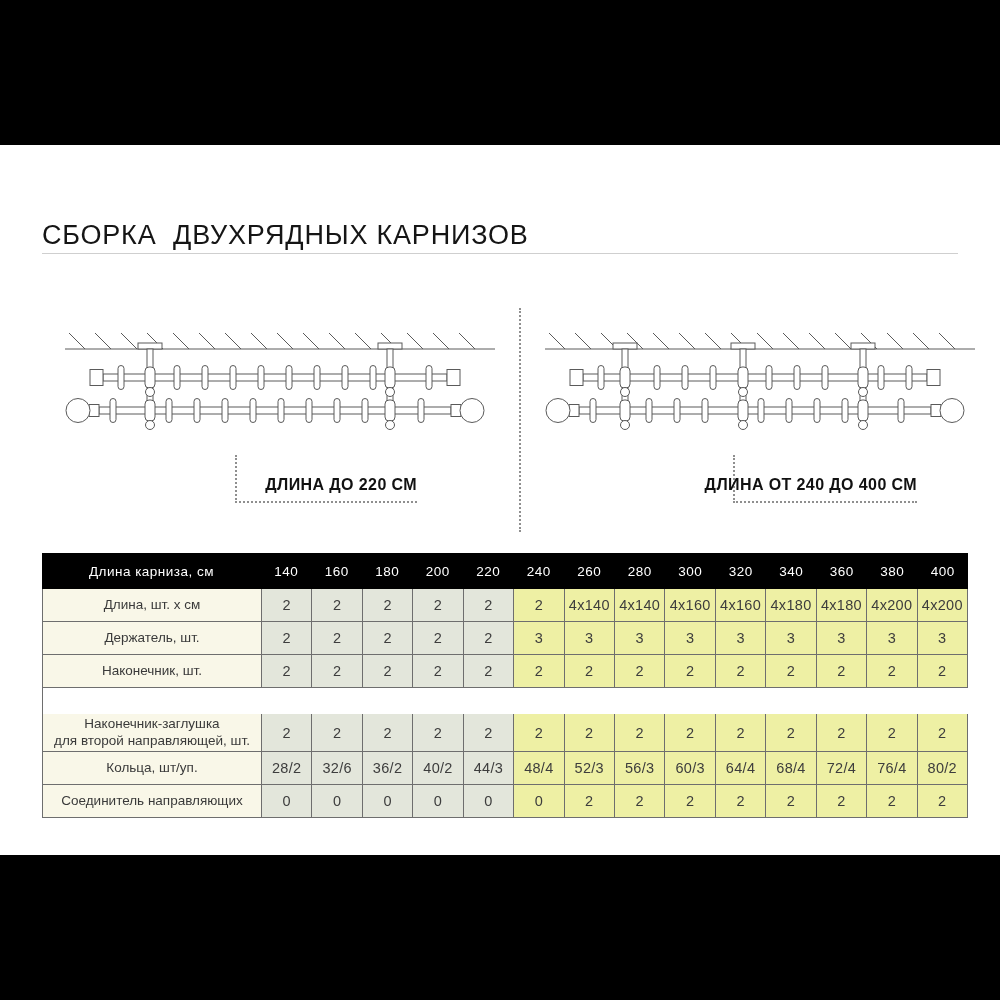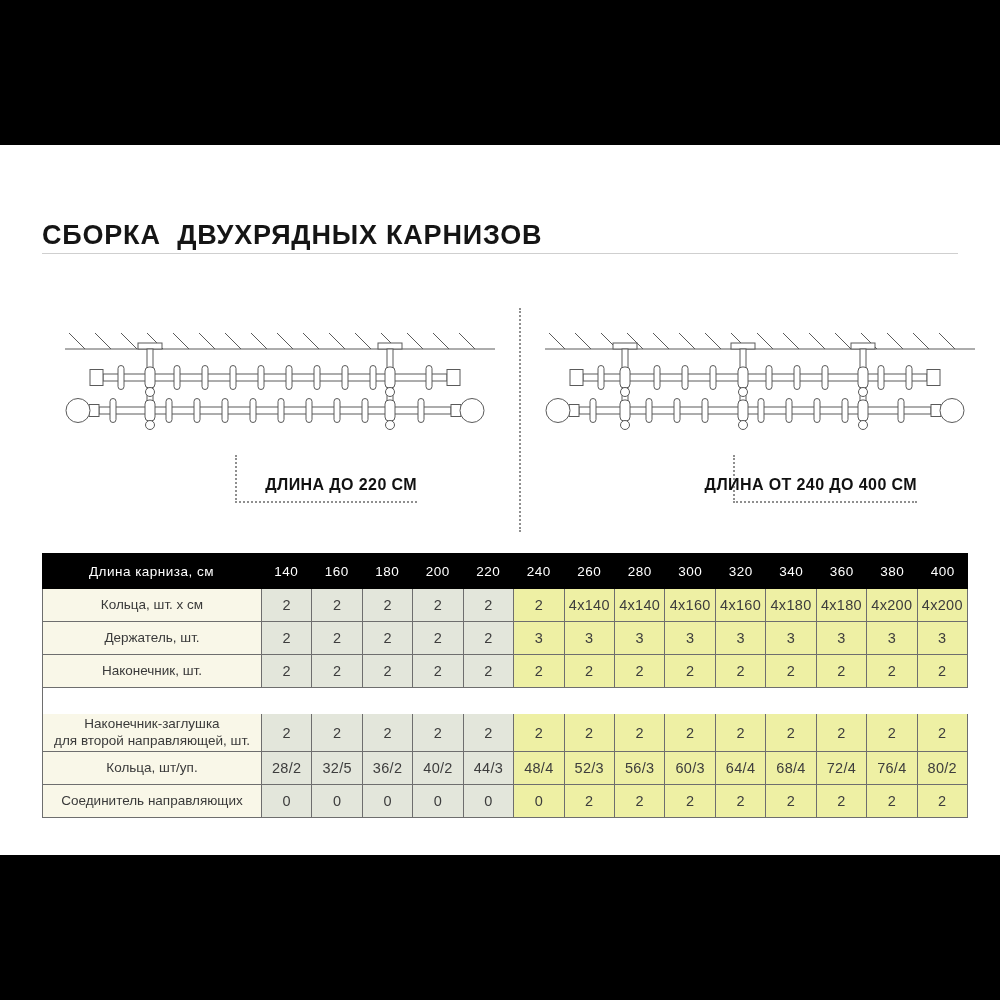--- a/index.html
+++ b/index.html
@@ -2,21 +2,21 @@
 <html><head>
 <meta charset="utf-8">
 <style>
   html,body{margin:0;padding:0;background:#fff;}
   .page{position:relative;width:1000px;height:1000px;background:#ffffff;overflow:hidden;
         font-family:"Liberation Sans",sans-serif;}
   .bar{position:absolute;left:0;width:1000px;background:#000;}
   .bar.top{top:0;height:145px;}
   .bar.bottom{top:855px;height:145px;}
 
-  .page-title{position:absolute;left:42px;top:202px;font-size:27px;font-weight:bold;
+  .page-title{position:absolute;left:42px;top:202px;font-size:27px;font-weight:normal;
               letter-spacing:.8px;color:#151515;white-space:pre;}
   .title-rule{position:absolute;left:42px;top:253px;width:916px;border-top:1px solid #cfcfcf;}
 
   .diagram-svg{position:absolute;top:315px;width:450px;height:160px;}
   .diagram-svg.left{left:55px;}
   .diagram-svg.right{left:535px;}
   .diagram-divider{position:absolute;left:519px;top:308px;height:224px;width:0;
                    border-left:2px dotted #8f8f8f;}
 
   .caption-bracket{position:absolute;top:455px;height:48px;border-left:2px dotted #8f8f8f;
@@ -197,21 +197,21 @@
         <div class="">260</div>
         <div class="">280</div>
         <div class="">300</div>
         <div class="">320</div>
         <div class="">340</div>
         <div class="">360</div>
         <div class="">380</div>
         <div class="">400</div>
       </div>
       <div class="trow tbody-row">
-        <div class="row-label">Кольца, шт. х см</div>
+        <div class="row-label">Длина, шт. х см</div>
         <div class="cell g1">2</div>
         <div class="cell g1">2</div>
         <div class="cell g1">2</div>
         <div class="cell g1">2</div>
         <div class="cell g1">2</div>
         <div class="cell g2">2</div>
         <div class="cell g2">4x140</div>
         <div class="cell g2">4x140</div>
         <div class="cell g2">4x160</div>
         <div class="cell g2">4x160</div>
@@ -268,21 +268,21 @@
         <div class="cell g2">2</div>
         <div class="cell g2">2</div>
         <div class="cell g2">2</div>
         <div class="cell g2">2</div>
         <div class="cell g2">2</div>
         <div class="cell g2">2</div>
       </div>
       <div class="trow tbody-row">
         <div class="row-label">Кольца, шт/уп.</div>
         <div class="cell g1">28/2</div>
-        <div class="cell g1">32/5</div>
+        <div class="cell g1">32/6</div>
         <div class="cell g1">36/2</div>
         <div class="cell g1">40/2</div>
         <div class="cell g1">44/3</div>
         <div class="cell g2">48/4</div>
         <div class="cell g2">52/3</div>
         <div class="cell g2">56/3</div>
         <div class="cell g2">60/3</div>
         <div class="cell g2">64/4</div>
         <div class="cell g2">68/4</div>
         <div class="cell g2">72/4</div>

